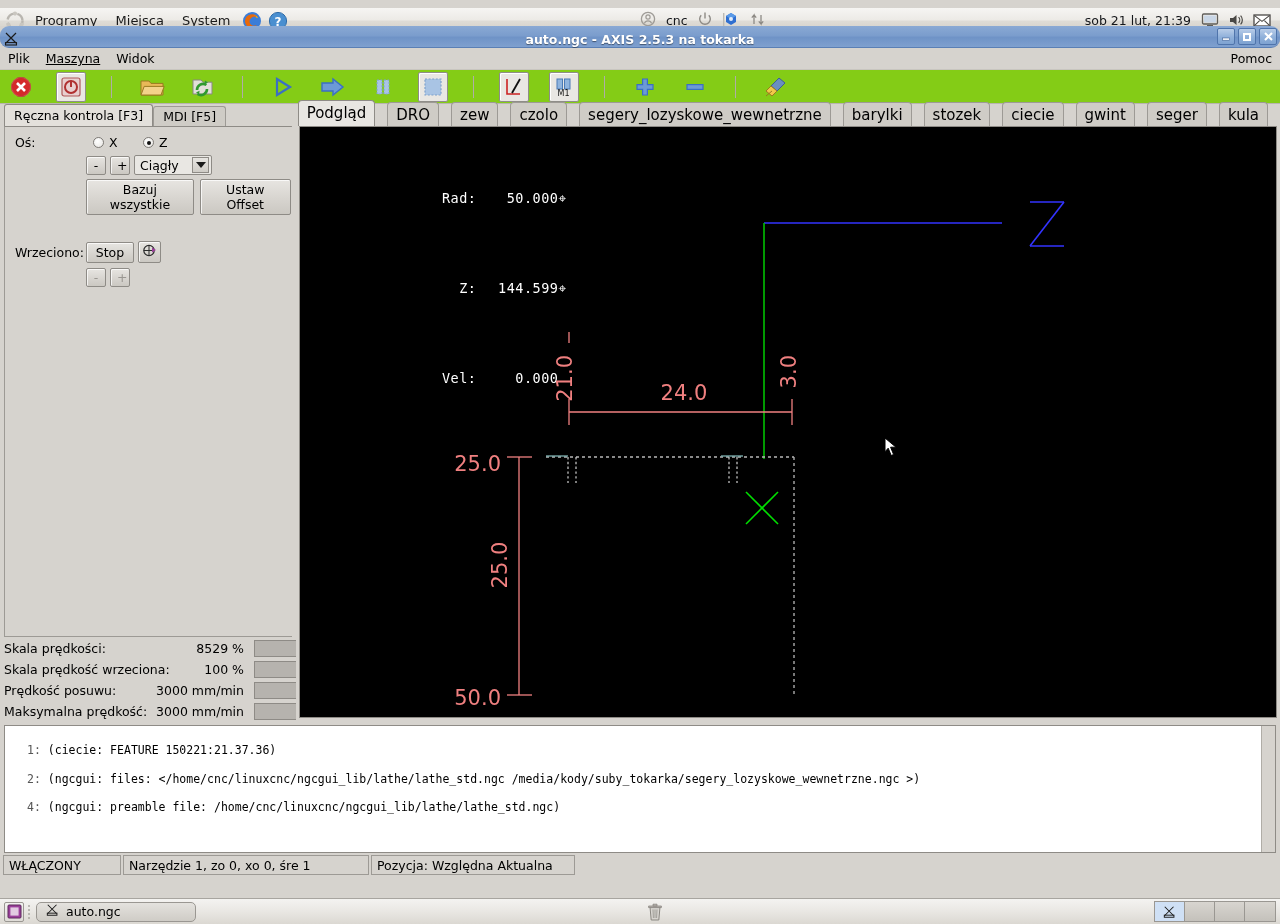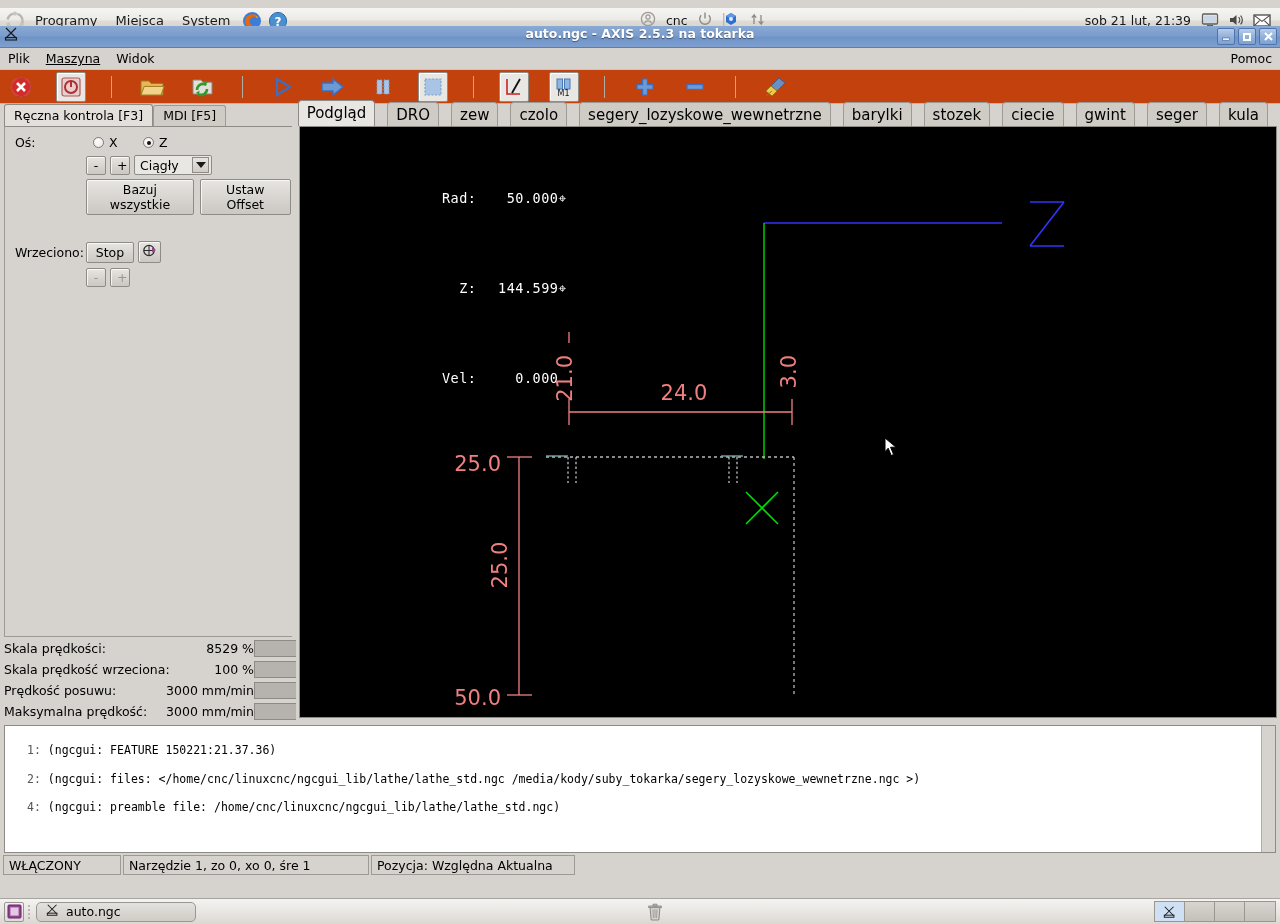--- a/index.html
+++ b/index.html
@@ -41,21 +41,21 @@
 
   
   .axis-window {
     position:absolute; left:0; top:26px; width:1280px; height:872px;
     background:#d6d3ce;
   }
   .titlebar {
     height:22px; width:100%;
     background: linear-gradient(to bottom, #8aa9d4 0%, #7b9dcd 45%, #6f93c7 55%, #7fa0cf 100%);
     border-bottom:1px solid #5a7fb5;
-    display:flex; align-items:flex-start; position:relative;
+    display:flex; align-items:flex-end; position:relative;border-radius:9px;
   }
   .tb-icon { width:16px; height:16px; margin-left:4px; }
   .tb-title {
     position:absolute; left:0; right:0; text-align:center;
     font-size:12.5px; font-weight:bold; color:#ffffff;
     text-shadow: 0 1px 1px rgba(0,0,0,.45);
     pointer-events:none;
   }
   .tb-buttons { position:absolute; right:3px; top:2px; display:flex; gap:3px; }
   .tb-btn {
@@ -68,40 +68,40 @@
   
   .menubar {
     height:22px; background:#d6d3ce; display:flex; align-items:center;
     border-bottom:1px solid #c8c5bf; position:relative;
   }
   .menu-item { padding:2px 8px; font-size:12.5px; color:#000; }
   .menu-right { position:absolute; right:8px; top:3px; font-size:12.5px; }
 
   
   .toolbar {
-    height:34px; background:#c2410c; display:flex; align-items:center;
+    height:34px; background:#84cc16; display:flex; align-items:center;
     padding-left:6px; gap:20px; border-bottom:1px solid #b8b5af;
   }
   .tbtn {
     width:30px; height:30px; display:flex; align-items:center; justify-content:center;
     border:1px solid transparent; border-radius:2px;
   }
   .tbtn.pressed {
     border:1px solid #8f8d88; background:#e9e7e3;
     box-shadow: inset 1px 1px 0 #fff;
   }
   .tsep { width:1px; height:22px; background:#b0ada7; margin:0 5px; }
 
   
   .main-area { display:flex; height:618px; background:#d6d3ce; }
   .left-pane { width:355px; position:relative; background:#d6d3ce; }
   .right-pane { flex:1; position:relative; background:#d6d3ce; padding:0; }
 
   
-  .nb-tabs { display:flex; align-items:flex-start; height:22px; padding-left:4px; }
+  .nb-tabs { display:flex; align-items:flex-end; height:22px; padding-left:4px; }
   .nb-tab {
     font-size:12.5px; padding:2px 9px 3px 9px;
     background:#cfccc6; border:1px solid #9d9a95; border-bottom:none;
     border-radius:3px 3px 0 0; color:#000; position:relative; top:1px;
   }
   .nb-tab.active {
     background:#e3e0db; border-color:#8e8b86; top:0; padding-top:3px;
     font-weight:normal;
   }
   .nb-body {
@@ -138,21 +138,21 @@
     width:17px; height:16px; background:linear-gradient(to bottom,#e7e5e1,#cfccc6);
     border:1px solid #8e8b86; display:flex; align-items:center; justify-content:center;
     margin-left:4px;
   }
   .caret { width:0;height:0;border-left:5px solid transparent;border-right:5px solid transparent;border-top:6px solid #1a1a1a; }
 
   
   .sliders { position:absolute; left:0; bottom:0; width:355px; }
   .srow { display:flex; align-items:center; height:21px; padding:0 5px 0 4px; }
   .sname { font-size:12.5px; color:#000; white-space:nowrap; }
-  .sval { font-size:12.5px; color:#000; margin-left:auto; padding-right:0; white-space:nowrap; }
+  .sval { font-size:12.5px; color:#000; margin-left:auto; padding-right:10px; white-space:nowrap; }
   .strack {
     width:96px; height:17px; background:#b6b3ae;
     border:1px solid #8e8b86; position:relative; flex:none;
   }
   .sthumb {
     position:absolute; top:1px; height:13px; width:34px;
     background: linear-gradient(to bottom,#eceae6,#d9d6d1);
     border:1px solid #7d7a76;
     display:flex;
   }
@@ -639,21 +639,21 @@
             <svg width="14" height="20" viewBox="0 0 14 20">
               <path d="M1 1l11 9.2H6.6l3 7.3-2.4 1-3-7.3L1 14.8z" fill="#ffffff" stroke="#000000" stroke-width="1"></path>
             </svg>
           </div>
         </div>
       </div>
     </div>
 
     <div class="gcode-wrap">
       <div class="gcode">
-<div><span class="ln">1:</span> <span>(ngcgui: FEATURE 150221:21.37.36)</span></div>
+<div><span class="ln">1:</span> <span>(ciecie: FEATURE 150221:21.37.36)</span></div>
 <div><span class="ln">2:</span> <span>(ngcgui: files: &lt;/home/cnc/linuxcnc/ngcgui_lib/lathe/lathe_std.ngc /media/kody/suby_tokarka/segery_lozyskowe_wewnetrzne.ngc &gt;)</span></div>
 <div><span class="ln">4:</span> <span>(ngcgui: preamble file: /home/cnc/linuxcnc/ngcgui_lib/lathe/lathe_std.ngc)</span></div>
 
 
 
 
 
       </div>
       <div class="gcode-sb"></div>
     </div>

